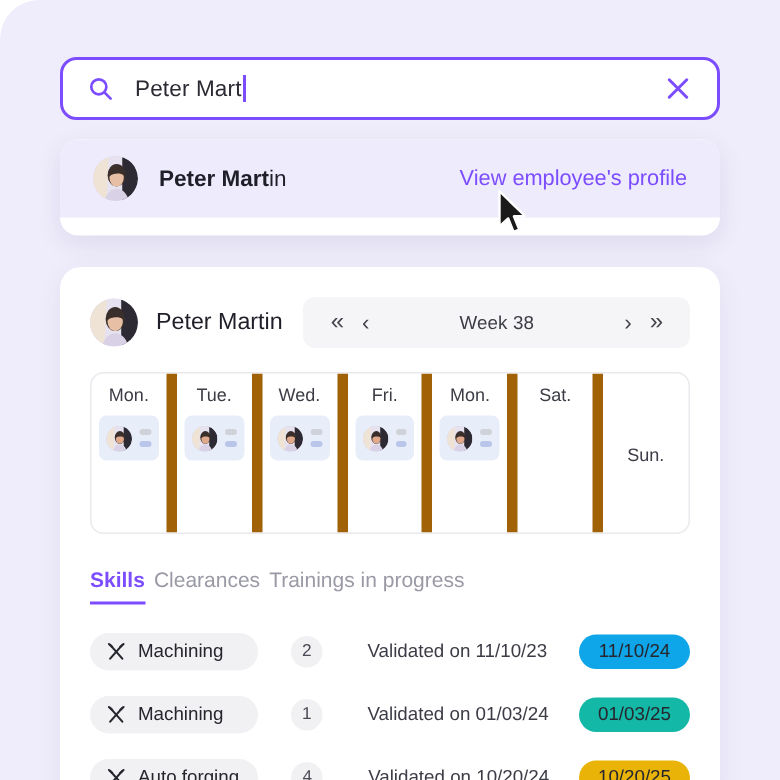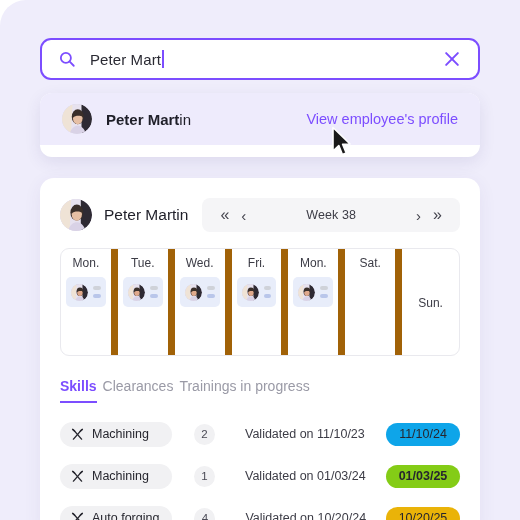--- a/index.html
+++ b/index.html
@@ -341,21 +341,21 @@
     height: 23px;
     min-width: 74px;
     padding: 0 12px;
     display: flex;
     align-items: center;
     justify-content: center;
     color: #26262e;
     white-space: nowrap;
   }
   .skill-expiry.danger  { background: #0ea5e9; }
-  .skill-expiry.warning { background: #84cc16; font-weight: bold; }
+  .skill-expiry.warning { background: #14b8a6; }
   .skill-expiry.neutral { background: #eab308; }
 
   
   .cursor {
     position: absolute;
     left: 331px;
     top: 126px;
     width: 22px;
     height: 32px;
     z-index: 20;

